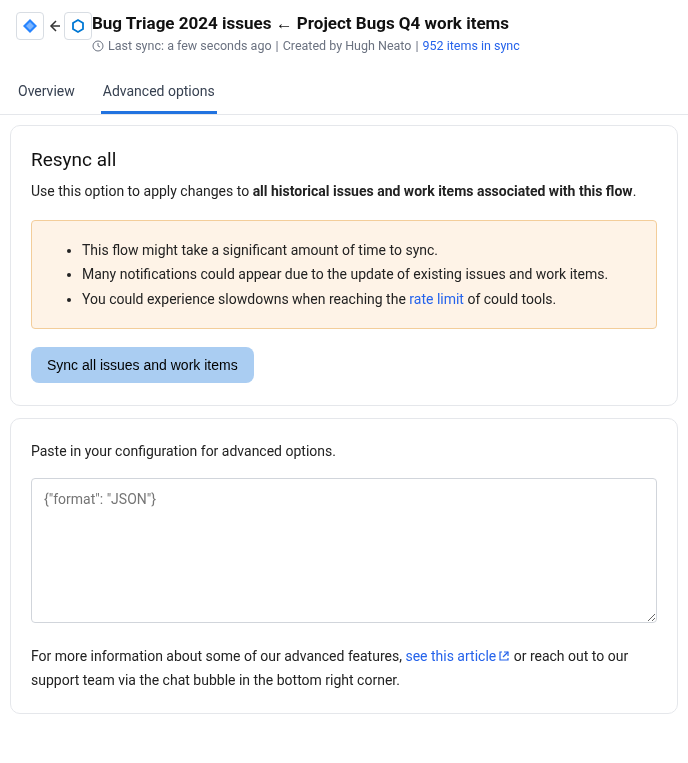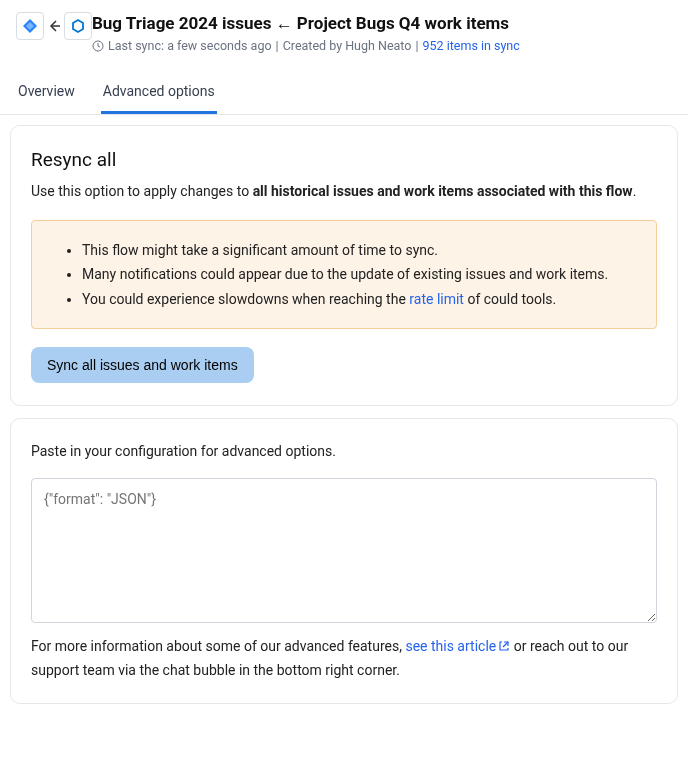--- a/index.html
+++ b/index.html
@@ -134,21 +134,21 @@
       font-family: inherit;
       font-size: 14px;
       color: #9ca3af;
       resize: vertical;
       margin-top: 16px;
     }
     .footer-text {
       font-size: 14px;
       color: #222;
       line-height: 1.6;
-      margin-top: 8px;
+      margin-top: 18px;
     }
     .footer-text a {
       color: #2563eb;
       text-decoration: none;
     }
     .ext-icon {
       display: inline-block;
       vertical-align: -1px;
       margin-left: 2px;
     }

